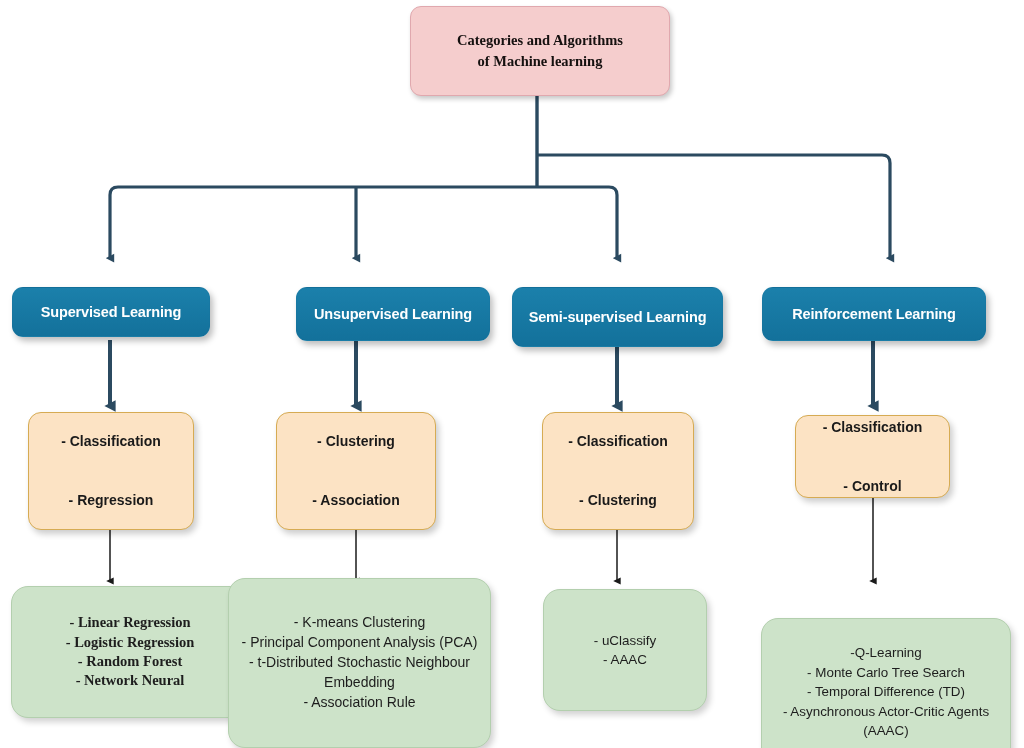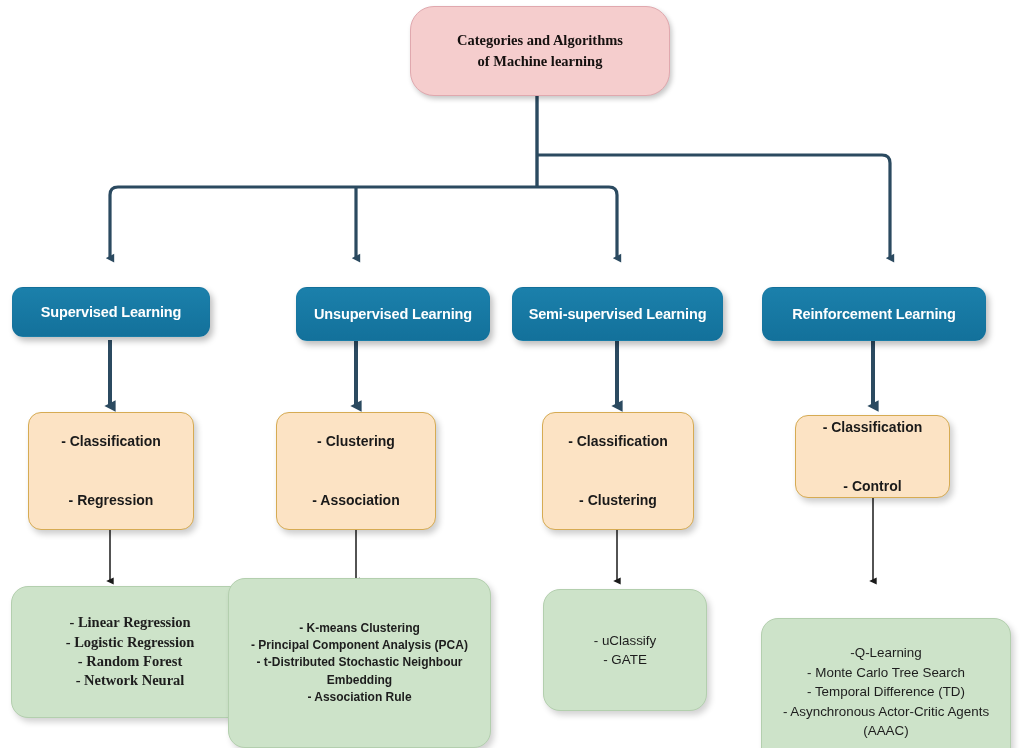--- a/index.html
+++ b/index.html
@@ -35,21 +35,21 @@
     align-items: center;
     justify-content: center;
     text-align: center;
     border-radius: 12px;
   }
 
   
   .node-root {
     background: #f5cdcd;
     border: 1px solid #e0a8ae;
-    border-radius: 24px;
+    border-radius: 11px;
     box-shadow: 2px 3px 5px rgba(0,0,0,0.22);
     font-family: "Liberation Serif", serif;
     font-weight: bold;
     font-size: 14.5px;
     color: #15100f;
     line-height: 1.45;
   }
 
   
   .node-cat {
@@ -88,22 +88,22 @@
     padding: 6px 8px;
   }
   .algo-serif {
     font-family: "Liberation Serif", serif;
     font-weight: bold;
     font-size: 14.5px;
     line-height: 1.34;
   }
   .algo-sans {
     font-family: "Liberation Sans", sans-serif;
-    font-weight: bold;
-    font-size: 12px;
+    font-weight: normal;
+    font-size: 14px;
     line-height: 1.42;
   }
   .algo-sans-lg {
     font-family: "Liberation Sans", sans-serif;
     font-weight: normal;
     font-size: 13.4px;
     line-height: 1.45;
   }
 </style>
 </head>
@@ -148,21 +148,21 @@
     <div>Categories and Algorithms</div>
     <div>of Machine learning</div>
   </div>
 
   <div class="node node-cat" style="left:12px; top:287px; width:198px; height:50px;">
     <span>Supervised Learning</span>
   </div>
   <div class="node node-cat" style="left:259px; top:287px; width:194px; height:54px;margin-left:37px;">
     <span>Unsupervised Learning</span>
   </div>
-  <div class="node node-cat" style="left:512px; top:287px; width:211px; height:54px;">
+  <div class="node node-cat" style="left:512px; top:287px; width:211px; height:60px;">
     <span>Semi-supervised Learning</span>
   </div>
   <div class="node node-cat" style="left:762px; top:287px; width:224px; height:54px;">
     <span>Reinforcement Learning</span>
   </div>
 
   <div class="node node-task" style="left:28px; top:412px; width:166px; height:118px;">
     <div class="line">- Classification</div>
     <div class="line">- Regression</div>
   </div>
@@ -189,21 +189,21 @@
   <div class="node node-algo algo-sans" style="left:228px; top:578px; width:263px; height:170px;">
     <div>- K-means Clustering</div>
     <div>- Principal Component Analysis (PCA)</div>
     <div>- t-Distributed Stochastic Neighbour</div>
     <div>Embedding</div>
     <div>- Association Rule</div>
   </div>
 
   <div class="node node-algo algo-sans-lg" style="left:543px; top:589px; width:164px; height:122px;">
     <div>- uClassify</div>
-    <div>- GATE</div>
+    <div>- AAAC</div>
   </div>
 
   <div class="node node-algo algo-sans-lg" style="left:761px; top:588px; width:250px; height:148px;margin-top:30px;">
     <div>-Q-Learning</div>
     <div>- Monte Carlo Tree Search</div>
     <div>- Temporal Difference (TD)</div>
     <div>- Asynchronous Actor-Critic Agents</div>
     <div>(AAAC)</div>
   </div>
 

